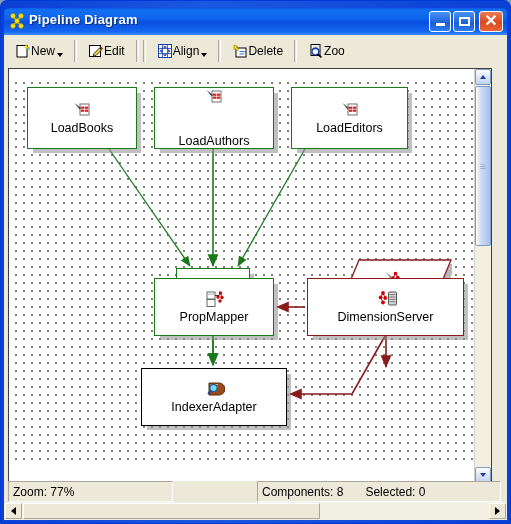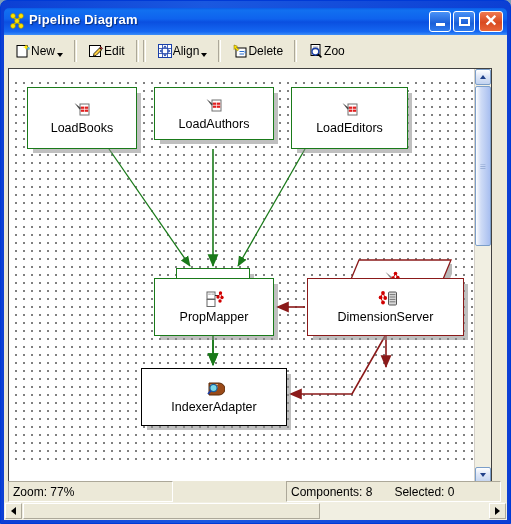--- a/index.html
+++ b/index.html
@@ -275,21 +275,21 @@
     font-size: 12px;
     color: #000;
     display: flex;
     align-items: center;
     padding: 0 4px;
     box-sizing: border-box;
     white-space: nowrap;
   }
   #status-zoom { margin-left: 4px; width: 165px; }
   #status-spacer { flex: 1; border: none; background: #ece9d8; }
-  #status-info { width: 215px; margin-right: 6px; gap: 22px; }
+  #status-info { width: 244px; margin-right: 6px; gap: 22px; }
 
   
   #win-hscroll {
     position: absolute;
     left: 0; bottom: 0;
     width: 100%;
     height: 18px;
     background: #f1efe2;
     box-sizing: border-box;
   }
@@ -473,21 +473,21 @@
               <rect x="7.8" y="5.6" width="3.3" height="2.2" fill="#e02020"></rect>
               <rect x="11.7" y="5.6" width="3.5" height="2.2" fill="#e02020"></rect>
               <rect x="7.8" y="8.6" width="3.3" height="2.2" fill="#e02020"></rect>
               <rect x="11.7" y="8.6" width="3.5" height="2.2" fill="#e02020"></rect>
               <path d="M1.5 2 L8 7 L6.5 8.6 Z" fill="#4a4a4a"></path>
             </svg>
           </span>
           <span class="nlabel">LoadBooks</span>
         </div>
 
-        <div class="node rect" style="left:145px; top:11px; width:120px; height:53px;">
+        <div class="node rect" style="left:145px; top:11px; width:120px; height:62px;justify-content:space-between;">
           <span class="nicon">
             <svg width="18" height="18" viewBox="0 0 18 18">
               <rect x="7" y="3" width="9" height="11" fill="#fff" stroke="#707070" stroke-width="1"></rect>
               <rect x="7.8" y="5.6" width="3.3" height="2.2" fill="#e02020"></rect>
               <rect x="11.7" y="5.6" width="3.5" height="2.2" fill="#e02020"></rect>
               <rect x="7.8" y="8.6" width="3.3" height="2.2" fill="#e02020"></rect>
               <rect x="11.7" y="8.6" width="3.5" height="2.2" fill="#e02020"></rect>
               <path d="M1.5 2 L8 7 L6.5 8.6 Z" fill="#4a4a4a"></path>
             </svg>
           </span>

